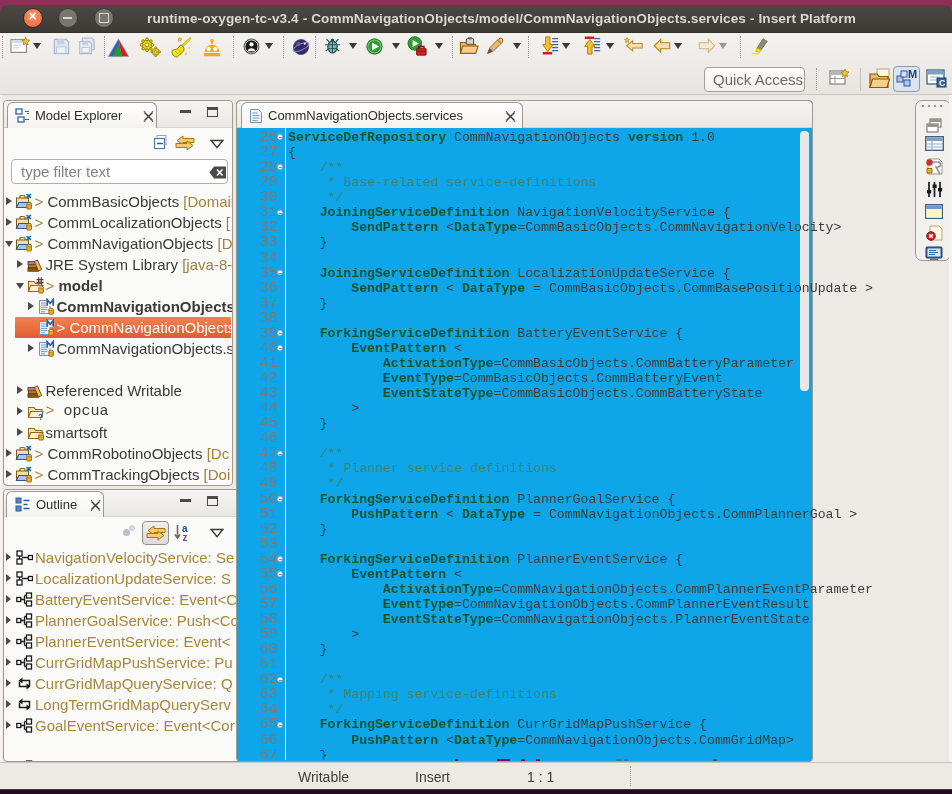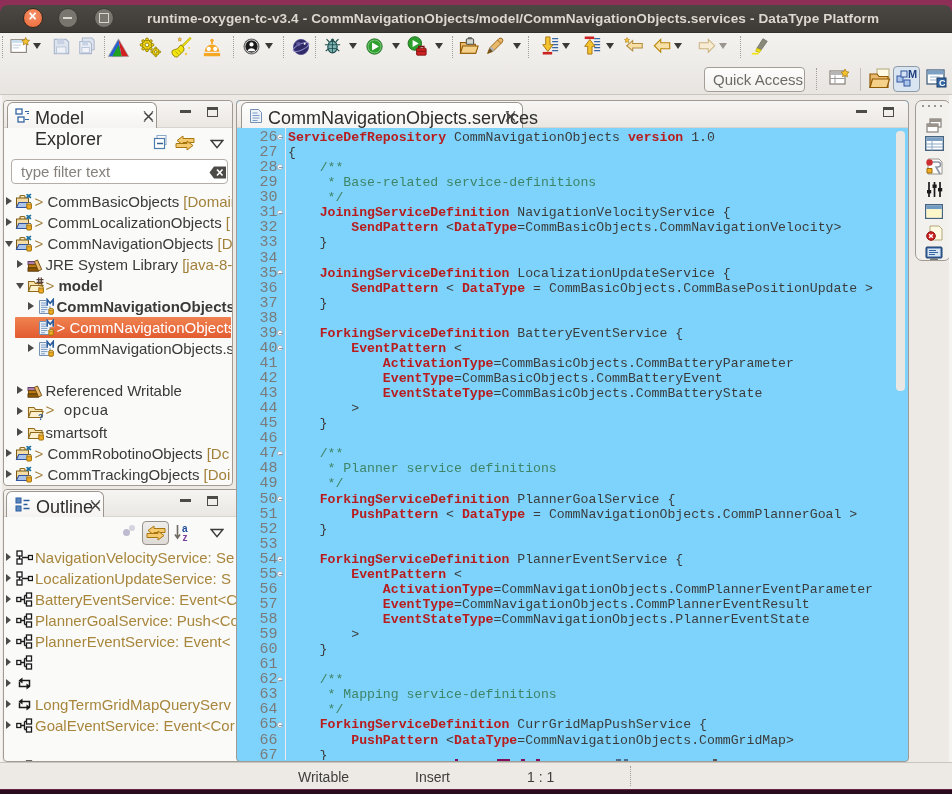--- a/index.html
+++ b/index.html
@@ -26,50 +26,50 @@
 .tsep2{position:absolute;top:35px;height:22px;width:0;border-left:1px dotted #a39e96}
 .darr{position:absolute;top:10px;width:0;height:0;border-left:4.5px solid transparent;border-right:4.5px solid transparent;border-top:6px solid #3a3a38}
 .darr.dis{border-top-color:#9a968f}
 .ticon{position:absolute}
 
 #status{left:0;top:762px;width:952px;height:27px;background:#edeae6;border-top:1px solid #c9c5bf;color:#3f3e3a;font-size:14px}
 #status span{position:absolute;top:6px}
 
 .panel{position:absolute;background:#fafaf9;border:1px solid #a19a92;border-radius:4px}
 .phead{position:absolute;left:0;top:0;right:0;height:27px;background:linear-gradient(#f7f5f3,#eae7e3);border-radius:4px 4px 0 0;border-bottom:1px solid #d8d4ce}
-.ptab{position:absolute;top:1px;height:26px;background:linear-gradient(#ffffff,#f4f3f1);border:1px solid #9c968e;border-bottom:none;border-radius:6px 6px 0 0;font-size:18px;color:#2e2d2b}
+.ptab{position:absolute;top:1px;height:26px;background:linear-gradient(#ffffff,#f4f3f1);border:1px solid #9c968e;border-bottom:none;border-radius:6px 6px 0 0;font-size:13px;color:#2e2d2b}
 .minmax{position:absolute;width:13px;height:10px}
 
 .trow{position:absolute;height:21px;width:100%;font-size:15px;color:#3a3a38;white-space:nowrap}
 .gold{color:#a2813a}
 .tarrow{position:absolute;width:0;height:0;border-top:4.5px solid transparent;border-bottom:4.5px solid transparent;border-left:6px solid #4c4a46}
 .tarrow.open{border-left:4.5px solid transparent;border-right:4.5px solid transparent;border-top:6px solid #4c4a46;border-bottom:none}
 
 #edclip{position:absolute;left:237px;top:128px;width:670px;height:632px;overflow:hidden}
 #edgut{position:absolute;left:2px;top:2px;width:38.5px;font:15px/15.07px "Liberation Mono",monospace;color:#7a7a7a;text-align:right;white-space:pre}
 #edcode{position:absolute;left:51px;top:2px;font:13.18px/15.07px "Liberation Mono",monospace;color:#3c3c3c;white-space:pre}
-#edcode b{color:#b91c1c;font-weight:bold}
+#edcode b{color:#14532d;font-weight:bold}
 #edcode .cm{color:#3f8466}
 .fold{position:absolute;width:5.5px;height:5.5px;border:1px solid #9db4c8;border-radius:50%;background:#fdfdfd}
 .fold:after{content:"";position:absolute;left:1px;top:2px;width:3.5px;height:1px;background:#7d9cb5}
 .ticn{position:absolute}
 .panel{overflow:hidden}
 .orow{color:#a8863c}
 .orow .tarrow{border-left-width:5px;border-top-width:4px;border-bottom-width:4px}
 #metree,#olist{position:absolute;left:0;top:0;right:0;bottom:0}
 </style>
 </head>
 <body>
 <div id="stage">
   <div class="abs" id="topstrip"></div>
   <div class="abs" id="titlebar">
     <div class="wbtn" id="btn-close"></div>
     <div class="wbtn" id="btn-min"></div>
     <div class="wbtn" id="btn-max"></div>
-    <div id="wtitle">runtime-oxygen-tc-v3.4 - CommNavigationObjects/model/CommNavigationObjects.services - DataType Platform</div>
+    <div id="wtitle">runtime-oxygen-tc-v3.4 - CommNavigationObjects/model/CommNavigationObjects.services - Insert Platform</div>
   </div>
   <div class="abs" id="toolbar">
     <span class="tsep" style="left:2px"></span>
     <svg class="ticon" style="left:10px;top:4px" width="21" height="19" viewBox="0 0 23 21">
         <rect x="1" y="3" width="17" height="14" fill="#fff" stroke="#857f76" stroke-width="1.2"></rect>
         <rect x="1.5" y="3.5" width="16" height="3" fill="#c8ddf0"></rect>
         <path d="M3 9 h9 M3 12 h7" stroke="#b9cbdd" stroke-width="1"></path>
         <path d="M17.2 0.5 l1.3 2.8 3 0.4 -2.2 2.1 0.6 3 -2.7 -1.5 -2.7 1.5 0.6 -3 -2.2 -2.1 3 -0.4 z" fill="#f4c430" stroke="#a8760f" stroke-width="0.8"></path>
       </svg>
     <span class="darr" style="left:33px"></span>
@@ -545,29 +545,31 @@
           <span style="position:absolute;left:31px;top:2px">PlannerEventService: Event&lt;</span>
         </div>
       <div class="trow orow" style="top:162px">
           <span class="tarrow" style="left:2px;top:6px"></span>
           <svg class="ticn" style="left:12px;top:3px" width="17" height="15" viewBox="0 0 17 15">
 <rect x="0.8" y="5.5" width="4" height="4" fill="#fff" stroke="#1a1a1a" stroke-width="1.3"></rect>
 <path d="M4.8 7.5 h3.7 M8.5 3.5 v8 M8.5 3.5 h2 M8.5 11.5 h2" stroke="#1a1a1a" stroke-width="1.3" fill="none"></path>
 <rect x="10.5" y="1" width="5" height="5" fill="#fff" stroke="#1a1a1a" stroke-width="1.3"></rect>
 <rect x="10.5" y="9" width="5" height="5" fill="#fff" stroke="#1a1a1a" stroke-width="1.3"></rect>
 </svg>
+          <span style="position:absolute;left:31px;top:2px">CurrGridMapPushService: Pu</span>
         </div>
       <div class="trow orow" style="top:183px">
           <span class="tarrow" style="left:2px;top:6px"></span>
           <svg class="ticn" style="left:12px;top:3px" width="17" height="15" viewBox="0 0 17 15">
 <path d="M4 4.5 h9.5 v5.5" fill="none" stroke="#1a1a1a" stroke-width="1.5"></path>
 <path d="M13 10.5 h-9.5 v-5" fill="none" stroke="#1a1a1a" stroke-width="1.5"></path>
 <path d="M6.5 1.5 L2.5 4.5 L6.5 7.5 z" fill="#1a1a1a"></path>
 <path d="M10.5 7.5 L14.5 10.5 L10.5 13.5 z" fill="#1a1a1a"></path>
 </svg>
+          <span style="position:absolute;left:31px;top:2px">CurrGridMapQueryService: Q</span>
         </div>
       <div class="trow orow" style="top:204px">
           <span class="tarrow" style="left:2px;top:6px"></span>
           <svg class="ticn" style="left:12px;top:3px" width="17" height="15" viewBox="0 0 17 15">
 <path d="M4 4.5 h9.5 v5.5" fill="none" stroke="#1a1a1a" stroke-width="1.5"></path>
 <path d="M13 10.5 h-9.5 v-5" fill="none" stroke="#1a1a1a" stroke-width="1.5"></path>
 <path d="M6.5 1.5 L2.5 4.5 L6.5 7.5 z" fill="#1a1a1a"></path>
 <path d="M10.5 7.5 L14.5 10.5 L10.5 13.5 z" fill="#1a1a1a"></path>
 </svg>
           <span style="position:absolute;left:31px;top:2px">LongTermGridMapQueryServ</span>
@@ -587,21 +589,21 @@
 <rect x="0.8" y="5.5" width="4" height="4" fill="#fff" stroke="#1a1a1a" stroke-width="1.3"></rect>
 <path d="M4.8 7.5 h3.7 M8.5 3.5 v8 M8.5 3.5 h2 M8.5 11.5 h2" stroke="#1a1a1a" stroke-width="1.3" fill="none"></path>
 <rect x="10.5" y="1" width="5" height="5" fill="#fff" stroke="#1a1a1a" stroke-width="1.3"></rect>
 <rect x="10.5" y="9" width="5" height="5" fill="#fff" stroke="#1a1a1a" stroke-width="1.3"></rect>
 </svg>
           <span style="position:absolute;left:31px;top:2px">IPService: Push&lt;CommBasicO</span>
         </div>
       </div>
   </div>
 
-  <div class="panel" id="ped" style="left:236px;top:100px;width:673px;height:662px;background:#7dd3fc">
+  <div class="panel" id="ped" style="left:236px;top:100px;width:577px;height:662px;background:#0ea5e9">
     <div class="phead" style="height:27px"></div>
     <div class="ptab" style="left:4px;width:282px">
       <svg width="14" height="16" style="position:absolute;left:7px;top:5px" viewBox="0 0 14 16">
         <path d="M1.5 1.5 h8 l3 3 v10 h-11 z" fill="#eef3fa" stroke="#7490b3"></path>
         <path d="M3.5 5 h5 M3.5 7.5 h7 M3.5 10 h7 M3.5 12.5 h5" stroke="#7b9cc4" stroke-width="1"></path>
       </svg>
       <span style="position:absolute;left:26px;top:5px">CommNavigationObjects.services</span>
       <svg width="11" height="11" viewBox="0 0 11 11" style="position:absolute;left:263px;top:8px">
           <path d="M1.5 1.5 L9.5 9.5 M9.5 1.5 L1.5 9.5" stroke="#3f3e3a" stroke-width="1.5"></path>
           <path d="M0.8 0.8 l1.4 0 M8.8 0.8 l1.4 0 M0.8 10.2 l1.4 0 M8.8 10.2 l1.4 0" stroke="#3f3e3a" stroke-width="1.1"></path>

